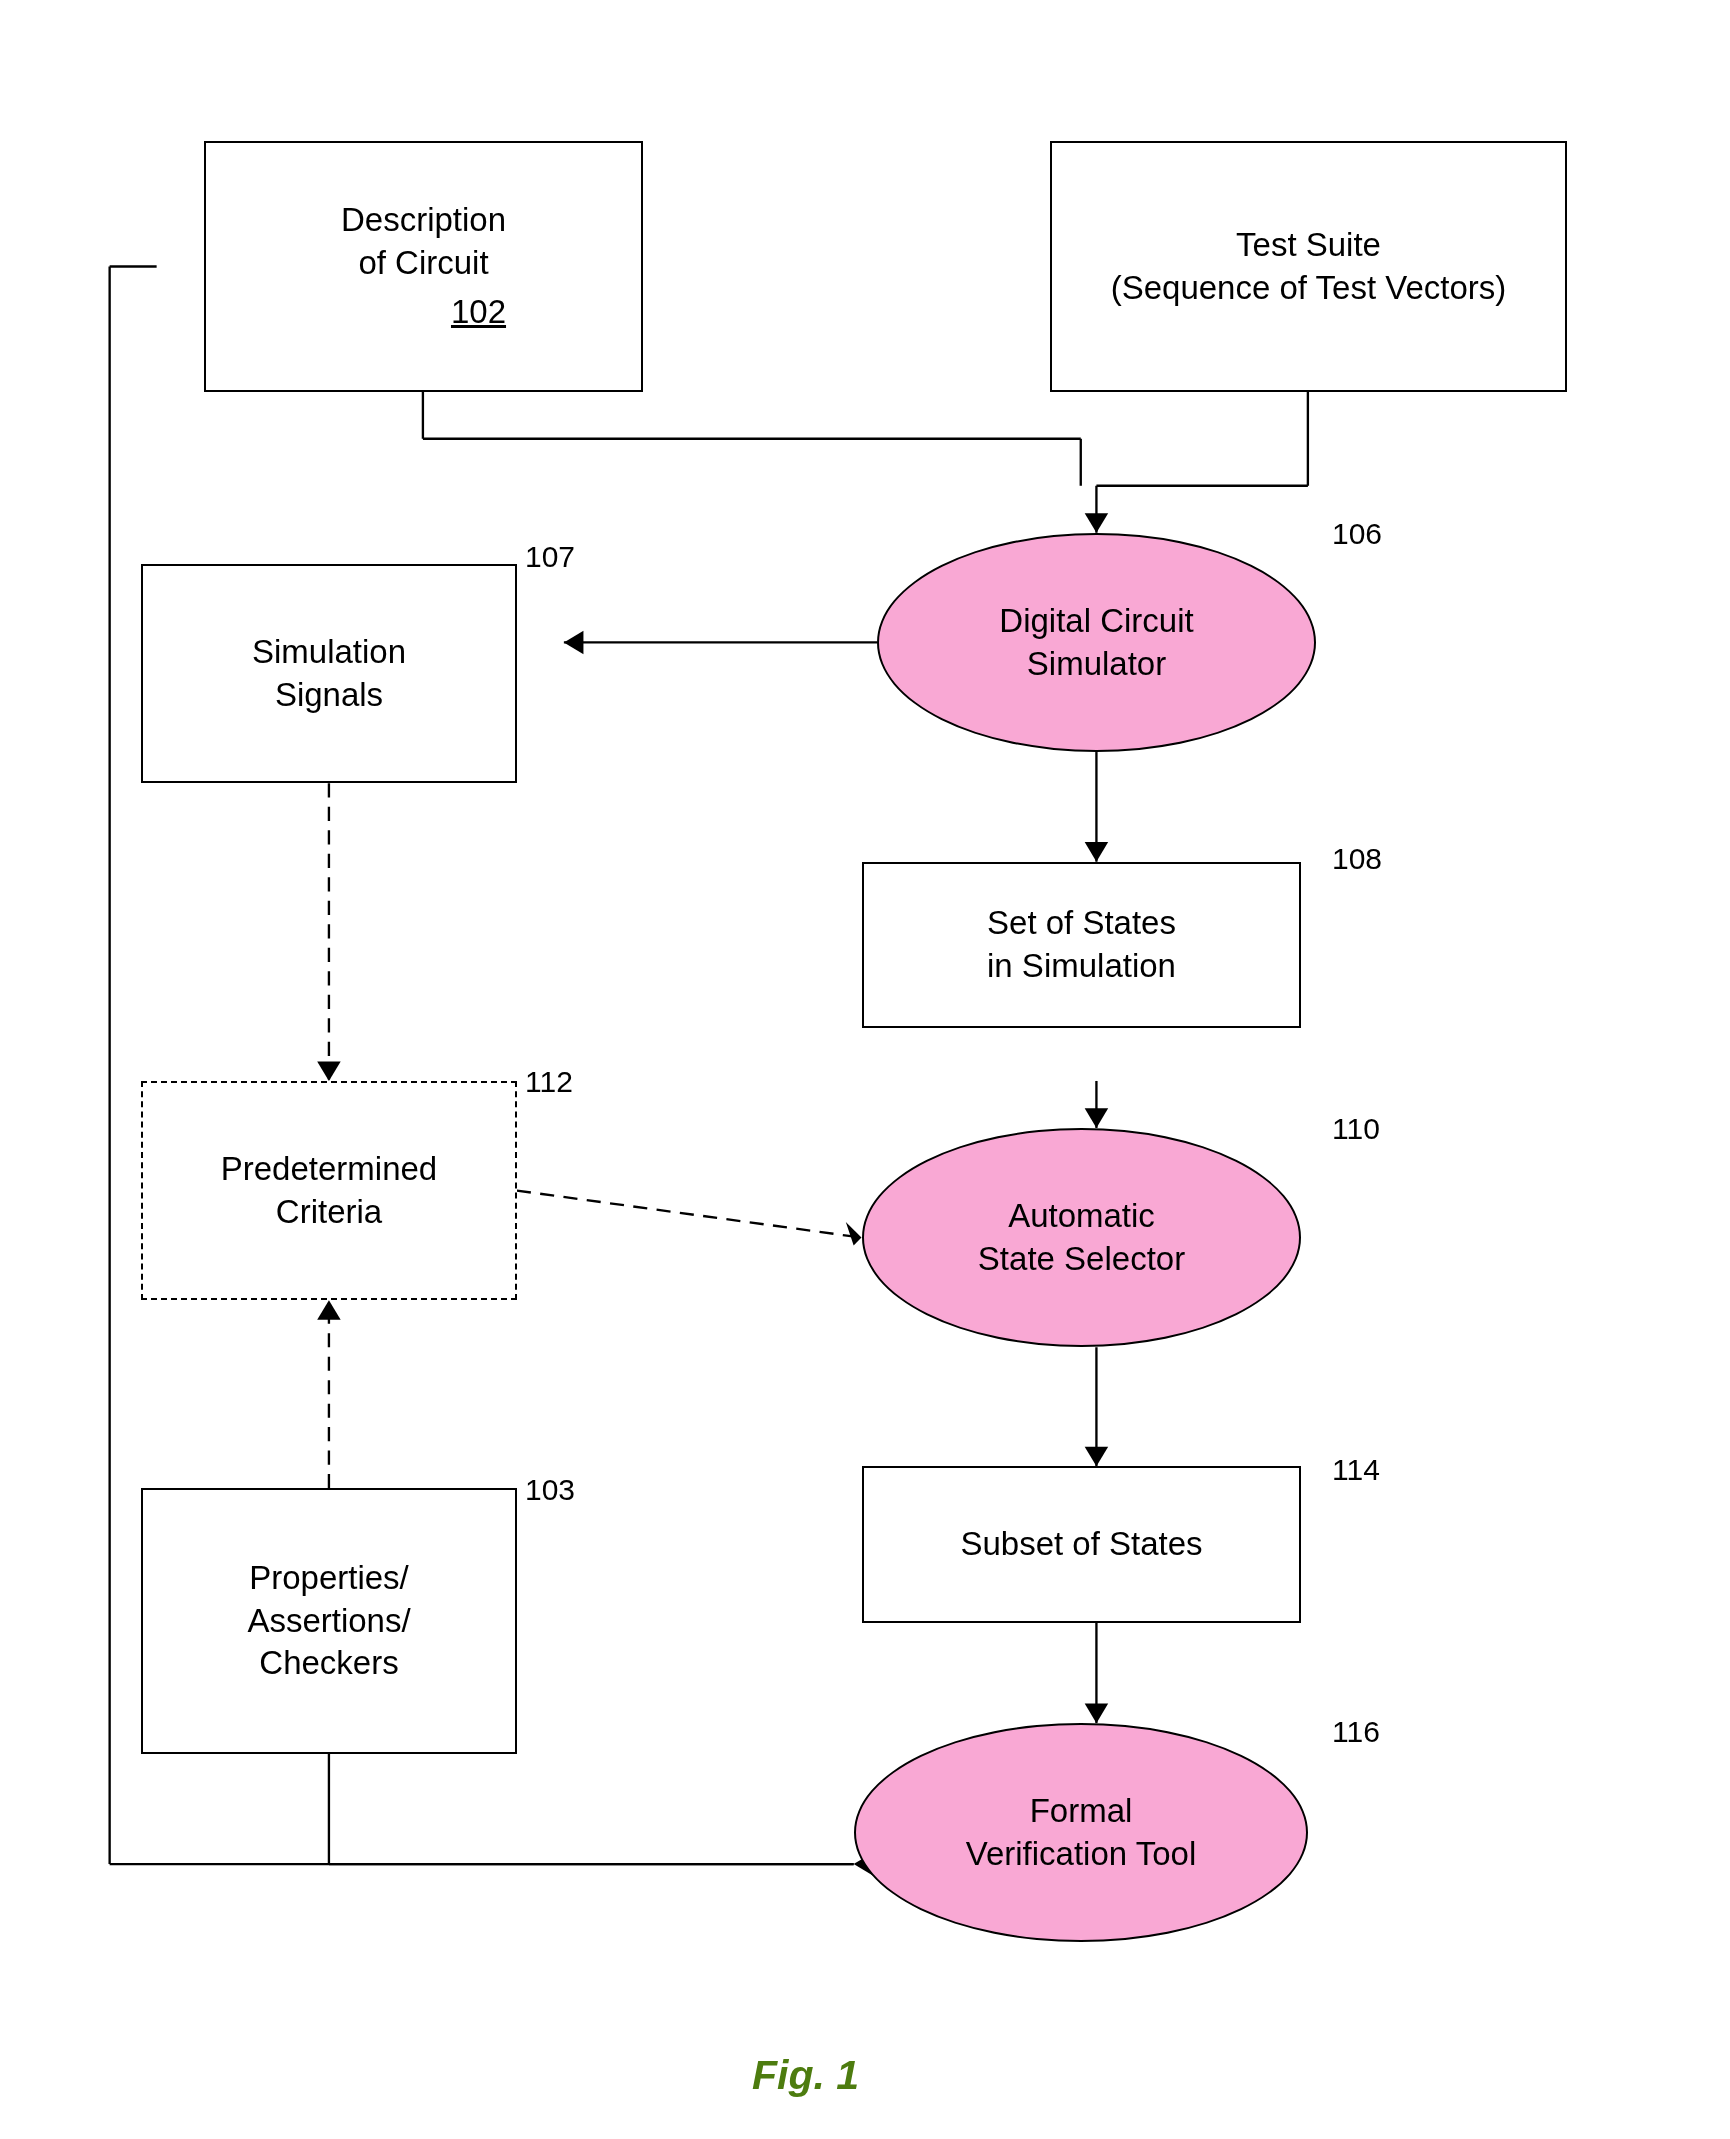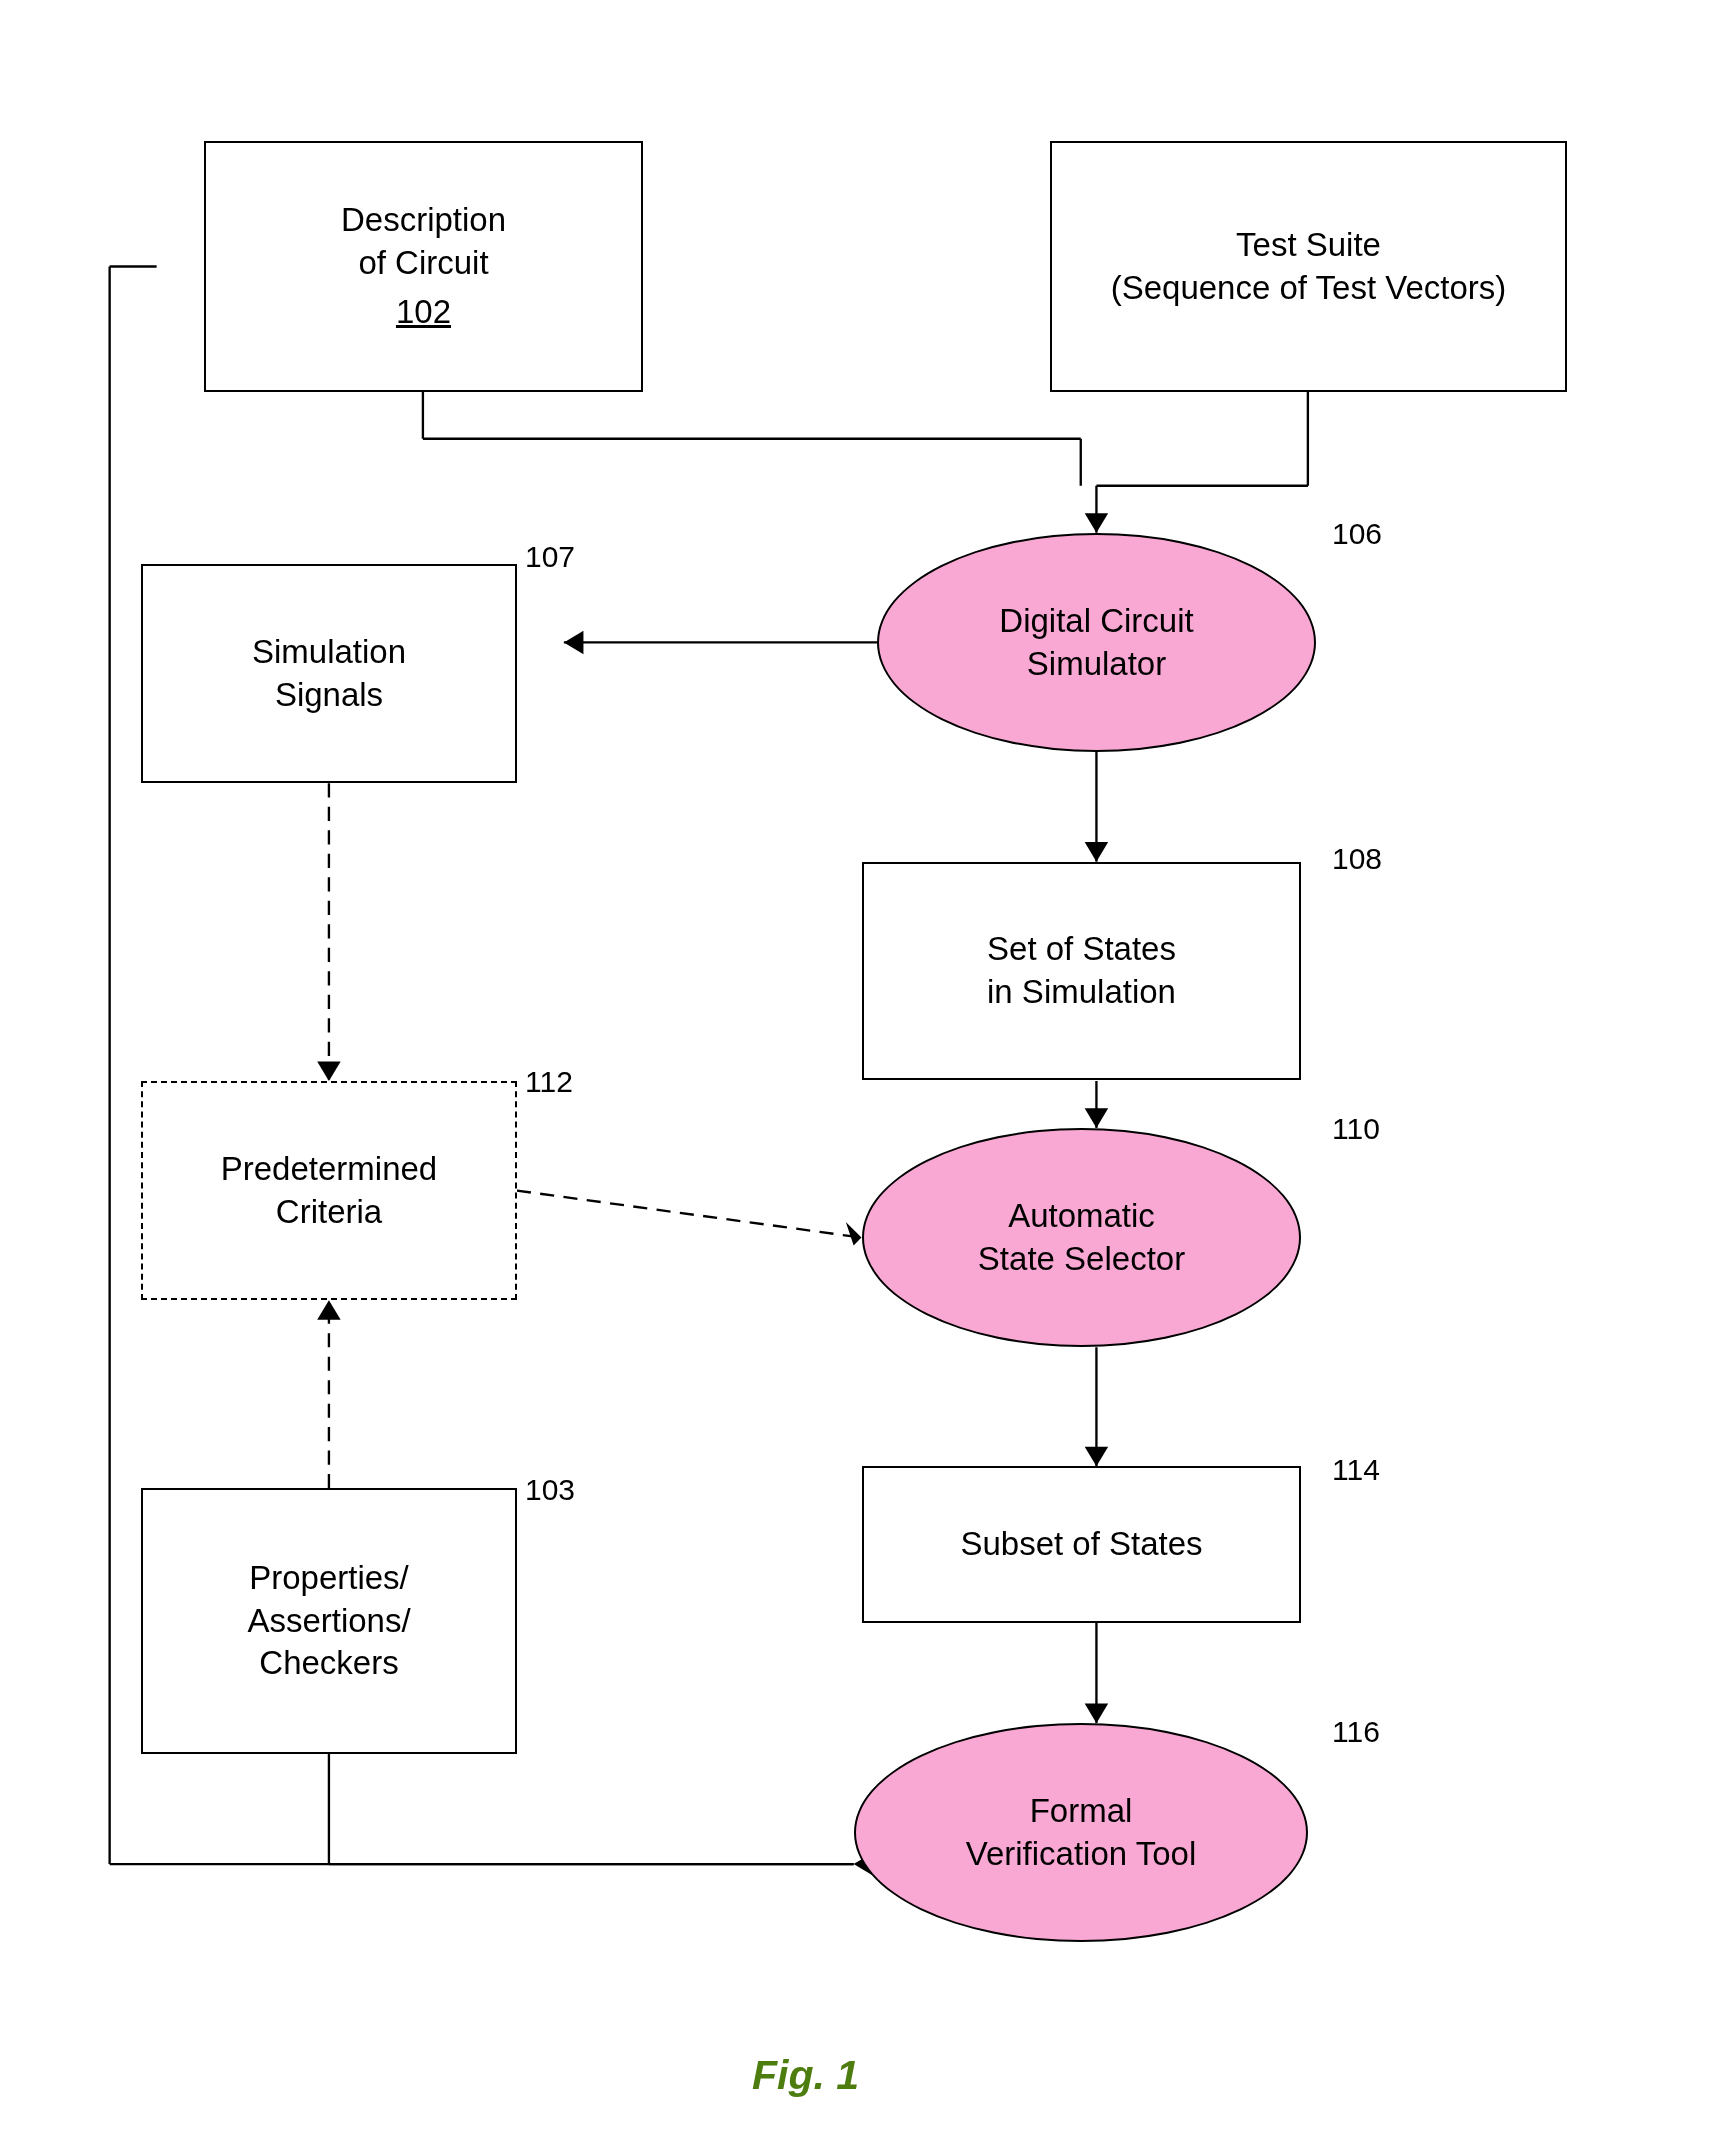--- a/index.html
+++ b/index.html
@@ -121,21 +121,21 @@
 
     <line x1="200" y1="340" x2="140" y2="340" stroke="#000" stroke-width="3"></line>
     <line x1="140" y1="340" x2="140" y2="2380" stroke="#000" stroke-width="3"></line>
     <line x1="140" y1="2380" x2="1090" y2="2380" stroke="#000" stroke-width="3"></line>
   </svg>
 
   <div class="box" style="left:204px; top:141px; width:439px; height:251px;">
     <div>
       <div style="white-space:pre-line;">Description
 of Circuit</div>
-      <div class="underline" style="margin-top:6.3px;">102</div>
+      <div class="underline" style="margin-top:6.3px;text-align:right;">102</div>
     </div>
   </div>
 
   <div class="box" style="left:1050px; top:141px; width:517px; height:251px;">
     <div>
       <div style="white-space:pre-line;">Test Suite
 (Sequence of Test Vectors)</div>
     </div>
   </div>
 
@@ -152,21 +152,21 @@
 
   <div class="ellipse" style="left:877px; top:533px; width:439px; height:219px;">
     <div>
       <div style="white-space:pre-line;">Digital Circuit
 Simulator</div>
     </div>
   </div>
 
   <div class="label" style="left:1332px; top:842px;">108</div>
 
-  <div class="box" style="left:862px; top:862px; width:439px; height:218px;">
+  <div class="box" style="left:862px; top:862px; width:439px; height:166px;">
     <div>
       <div style="white-space:pre-line;">Set of States
 in Simulation</div>
     </div>
   </div>
 
   <div class="label" style="left:525px; top:1065px;">112</div>
 
   <div class="box-dashed" style="left:141px; top:1081px; width:376px; height:219px;">
     <div>

